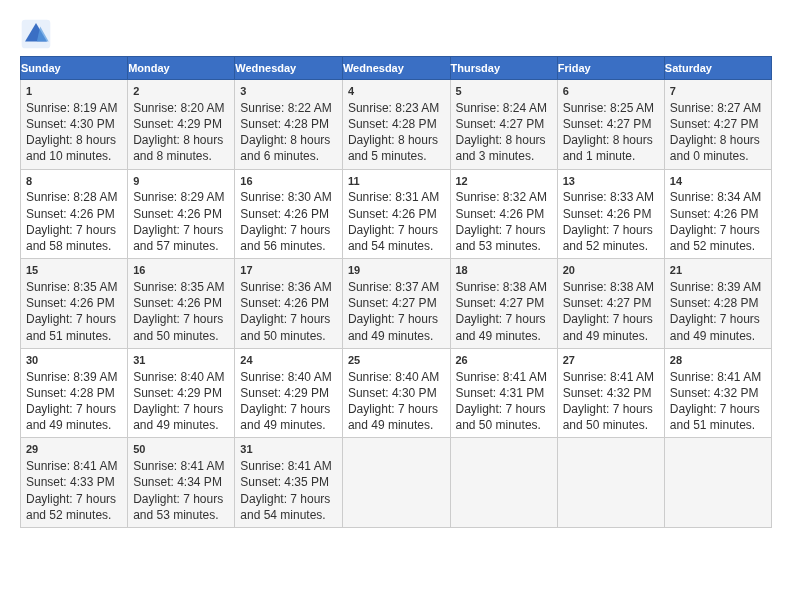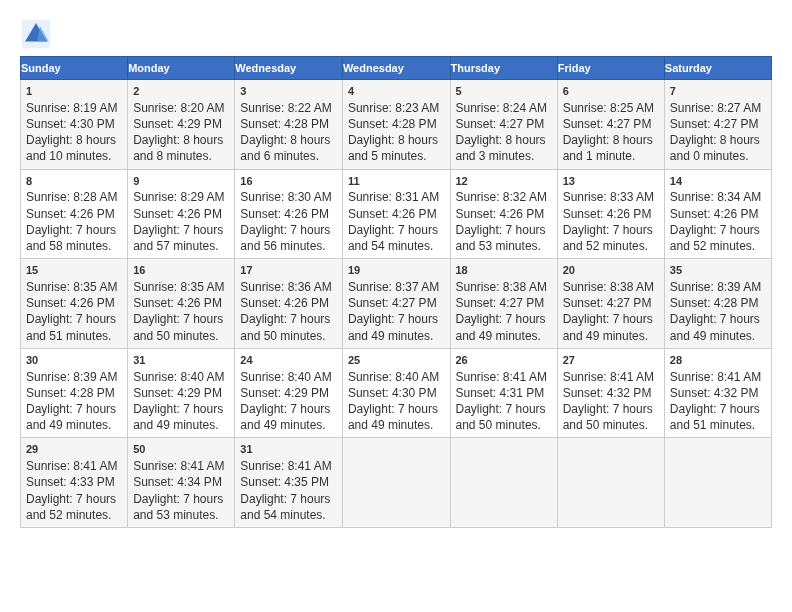--- a/index.html
+++ b/index.html
@@ -152,21 +152,21 @@
           <td><span class="day-num">13</span><span class="day-detail">Sunrise: 8:33 AM<br>Sunset: 4:26 PM<br>Daylight: 7 hours<br>and 52 minutes.</span></td>
           <td><span class="day-num">14</span><span class="day-detail">Sunrise: 8:34 AM<br>Sunset: 4:26 PM<br>Daylight: 7 hours<br>and 52 minutes.</span></td>
         </tr>
         <tr>
           <td><span class="day-num">15</span><span class="day-detail">Sunrise: 8:35 AM<br>Sunset: 4:26 PM<br>Daylight: 7 hours<br>and 51 minutes.</span></td>
           <td><span class="day-num">16</span><span class="day-detail">Sunrise: 8:35 AM<br>Sunset: 4:26 PM<br>Daylight: 7 hours<br>and 50 minutes.</span></td>
           <td><span class="day-num">17</span><span class="day-detail">Sunrise: 8:36 AM<br>Sunset: 4:26 PM<br>Daylight: 7 hours<br>and 50 minutes.</span></td>
           <td><span class="day-num">19</span><span class="day-detail">Sunrise: 8:37 AM<br>Sunset: 4:27 PM<br>Daylight: 7 hours<br>and 49 minutes.</span></td>
           <td><span class="day-num">18</span><span class="day-detail">Sunrise: 8:38 AM<br>Sunset: 4:27 PM<br>Daylight: 7 hours<br>and 49 minutes.</span></td>
           <td><span class="day-num">20</span><span class="day-detail">Sunrise: 8:38 AM<br>Sunset: 4:27 PM<br>Daylight: 7 hours<br>and 49 minutes.</span></td>
-          <td><span class="day-num">35</span><span class="day-detail">Sunrise: 8:39 AM<br>Sunset: 4:28 PM<br>Daylight: 7 hours<br>and 49 minutes.</span></td>
+          <td><span class="day-num">21</span><span class="day-detail">Sunrise: 8:39 AM<br>Sunset: 4:28 PM<br>Daylight: 7 hours<br>and 49 minutes.</span></td>
         </tr>
         <tr>
           <td><span class="day-num">30</span><span class="day-detail">Sunrise: 8:39 AM<br>Sunset: 4:28 PM<br>Daylight: 7 hours<br>and 49 minutes.</span></td>
           <td><span class="day-num">31</span><span class="day-detail">Sunrise: 8:40 AM<br>Sunset: 4:29 PM<br>Daylight: 7 hours<br>and 49 minutes.</span></td>
           <td><span class="day-num">24</span><span class="day-detail">Sunrise: 8:40 AM<br>Sunset: 4:29 PM<br>Daylight: 7 hours<br>and 49 minutes.</span></td>
           <td><span class="day-num">25</span><span class="day-detail">Sunrise: 8:40 AM<br>Sunset: 4:30 PM<br>Daylight: 7 hours<br>and 49 minutes.</span></td>
           <td><span class="day-num">26</span><span class="day-detail">Sunrise: 8:41 AM<br>Sunset: 4:31 PM<br>Daylight: 7 hours<br>and 50 minutes.</span></td>
           <td><span class="day-num">27</span><span class="day-detail">Sunrise: 8:41 AM<br>Sunset: 4:32 PM<br>Daylight: 7 hours<br>and 50 minutes.</span></td>
           <td><span class="day-num">28</span><span class="day-detail">Sunrise: 8:41 AM<br>Sunset: 4:32 PM<br>Daylight: 7 hours<br>and 51 minutes.</span></td>
         </tr>

